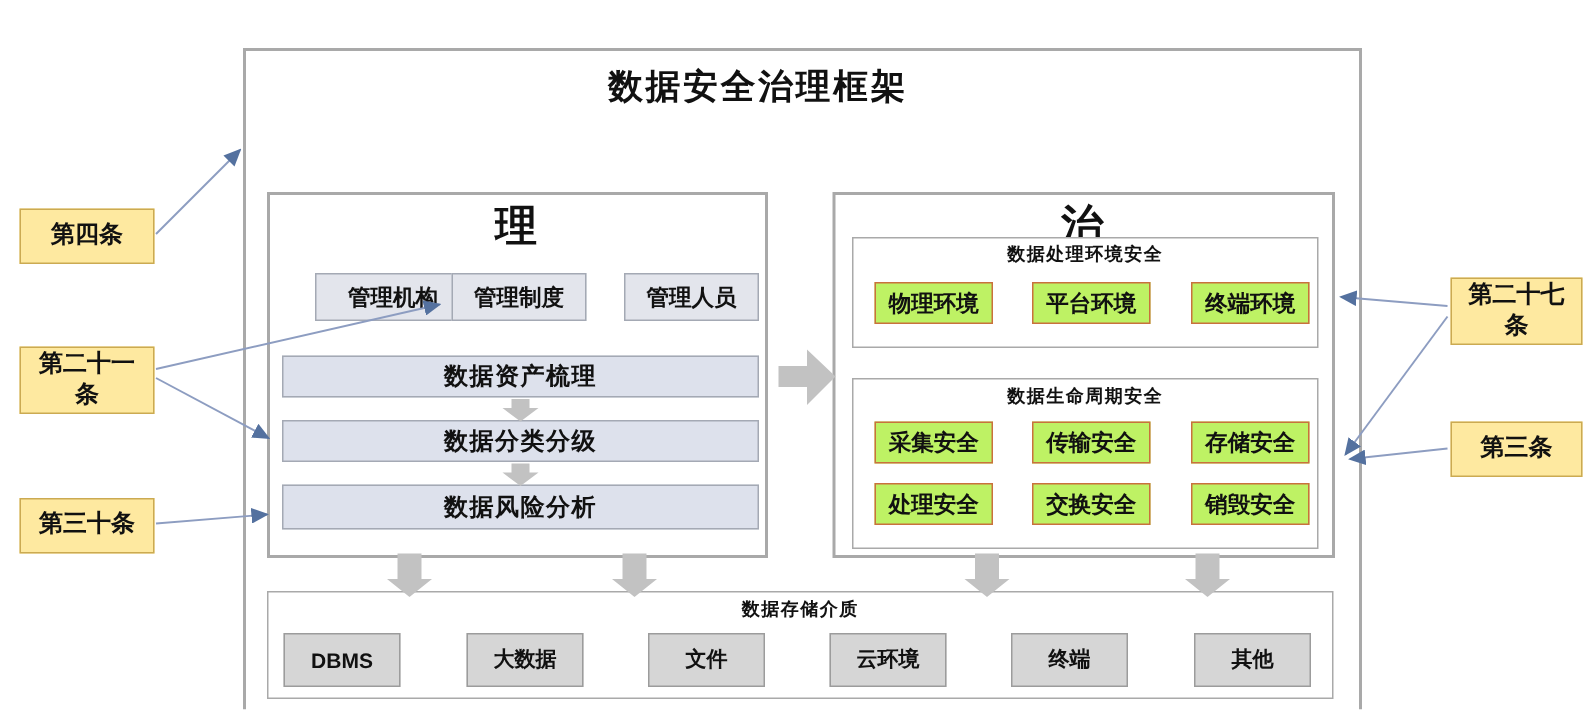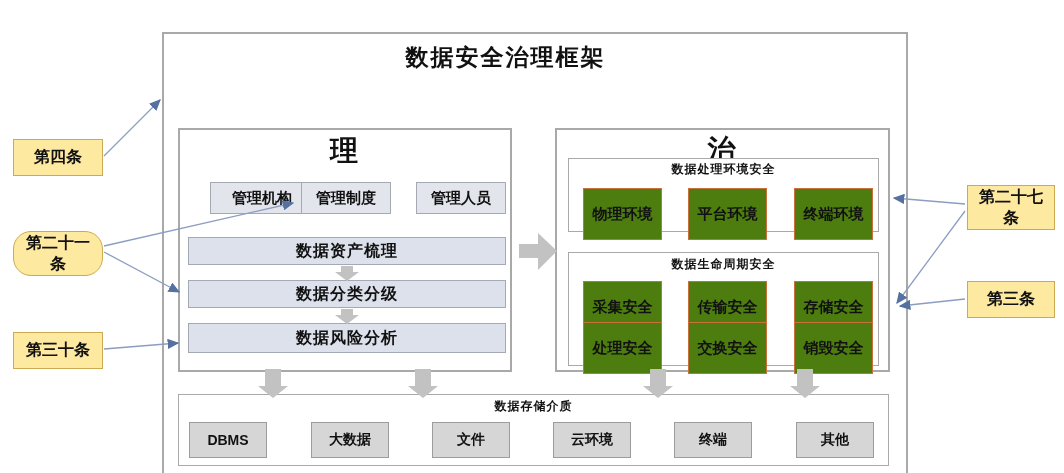--- a/index.html
+++ b/index.html
@@ -23,21 +23,21 @@
 
   .mgmt-box { top:182px; height:32px; background:#e3e5ec; border:1.5px solid #a4a9b4;
               display:flex; align-items:center; justify-content:center;
               font-size:15px; font-weight:bold; }
   .bar { left:188px; width:318px; background:#dde1ec; border:1.5px solid #a4a9b4;
          display:flex; align-items:center; justify-content:center;
          font-size:16px; font-weight:bold; letter-spacing:1px; }
 
   .subpanel { border:1.5px solid #a9a9a9; background:#ffffff; }
   .subpanel-title { text-align:center; font-size:12px; font-weight:bold; letter-spacing:1px; }
-  .orange-box { width:79px; height:52px; background:#4d7c0f; border:1.5px solid #c9713d;
+  .orange-box { width:79px; height:28px; background:#bef264; border:1.5px solid #c9713d;
                 display:flex; align-items:center; justify-content:center;
                 font-size:15px; font-weight:bold; }
 
   .bottom-panel { left:178px; top:394px; width:711px; height:72px;
                   border:1.5px solid #a9a9a9; background:#ffffff; }
   .grey-box { top:422px; width:78px; height:36px; background:#d6d6d6; border:1px solid #9c9c9c;
               display:flex; align-items:center; justify-content:center;
               font-size:14px; font-weight:bold; }
 
   .tag { background:#fee9a0; border:1.5px solid #cbaa52;
@@ -90,21 +90,21 @@
   <div class="abs grey-box" style="left:311px;">大数据</div>
   <div class="abs grey-box" style="left:189px;">DBMS</div>
   <div class="abs grey-box" style="left:432px;">文件</div>
   <div class="abs grey-box" style="left:553px;">云环境</div>
   <div class="abs grey-box" style="left:674px;">终端</div>
   <div class="abs grey-box" style="left:796px;">其他</div>
 
   <div class="abs tag" style="left:13px;top:139px;width:90px;height:37px;">
       <span>第四条</span>
     </div>
-  <div class="abs tag" style="left:13px;top:231px;width:90px;height:45px;border-radius:18px;">
+  <div class="abs tag" style="left:13px;top:231px;width:90px;height:45px;">
       <span>第二十一条</span>
     </div>
   <div class="abs tag" style="left:13px;top:332px;width:90px;height:37px;">
       <span>第三十条</span>
     </div>
   <div class="abs tag" style="left:967px;top:185px;width:88px;height:45px;">
       <span>第二十七条</span>
     </div>
   <div class="abs tag" style="left:967px;top:281px;width:88px;height:37px;">
       <span>第三条</span>

